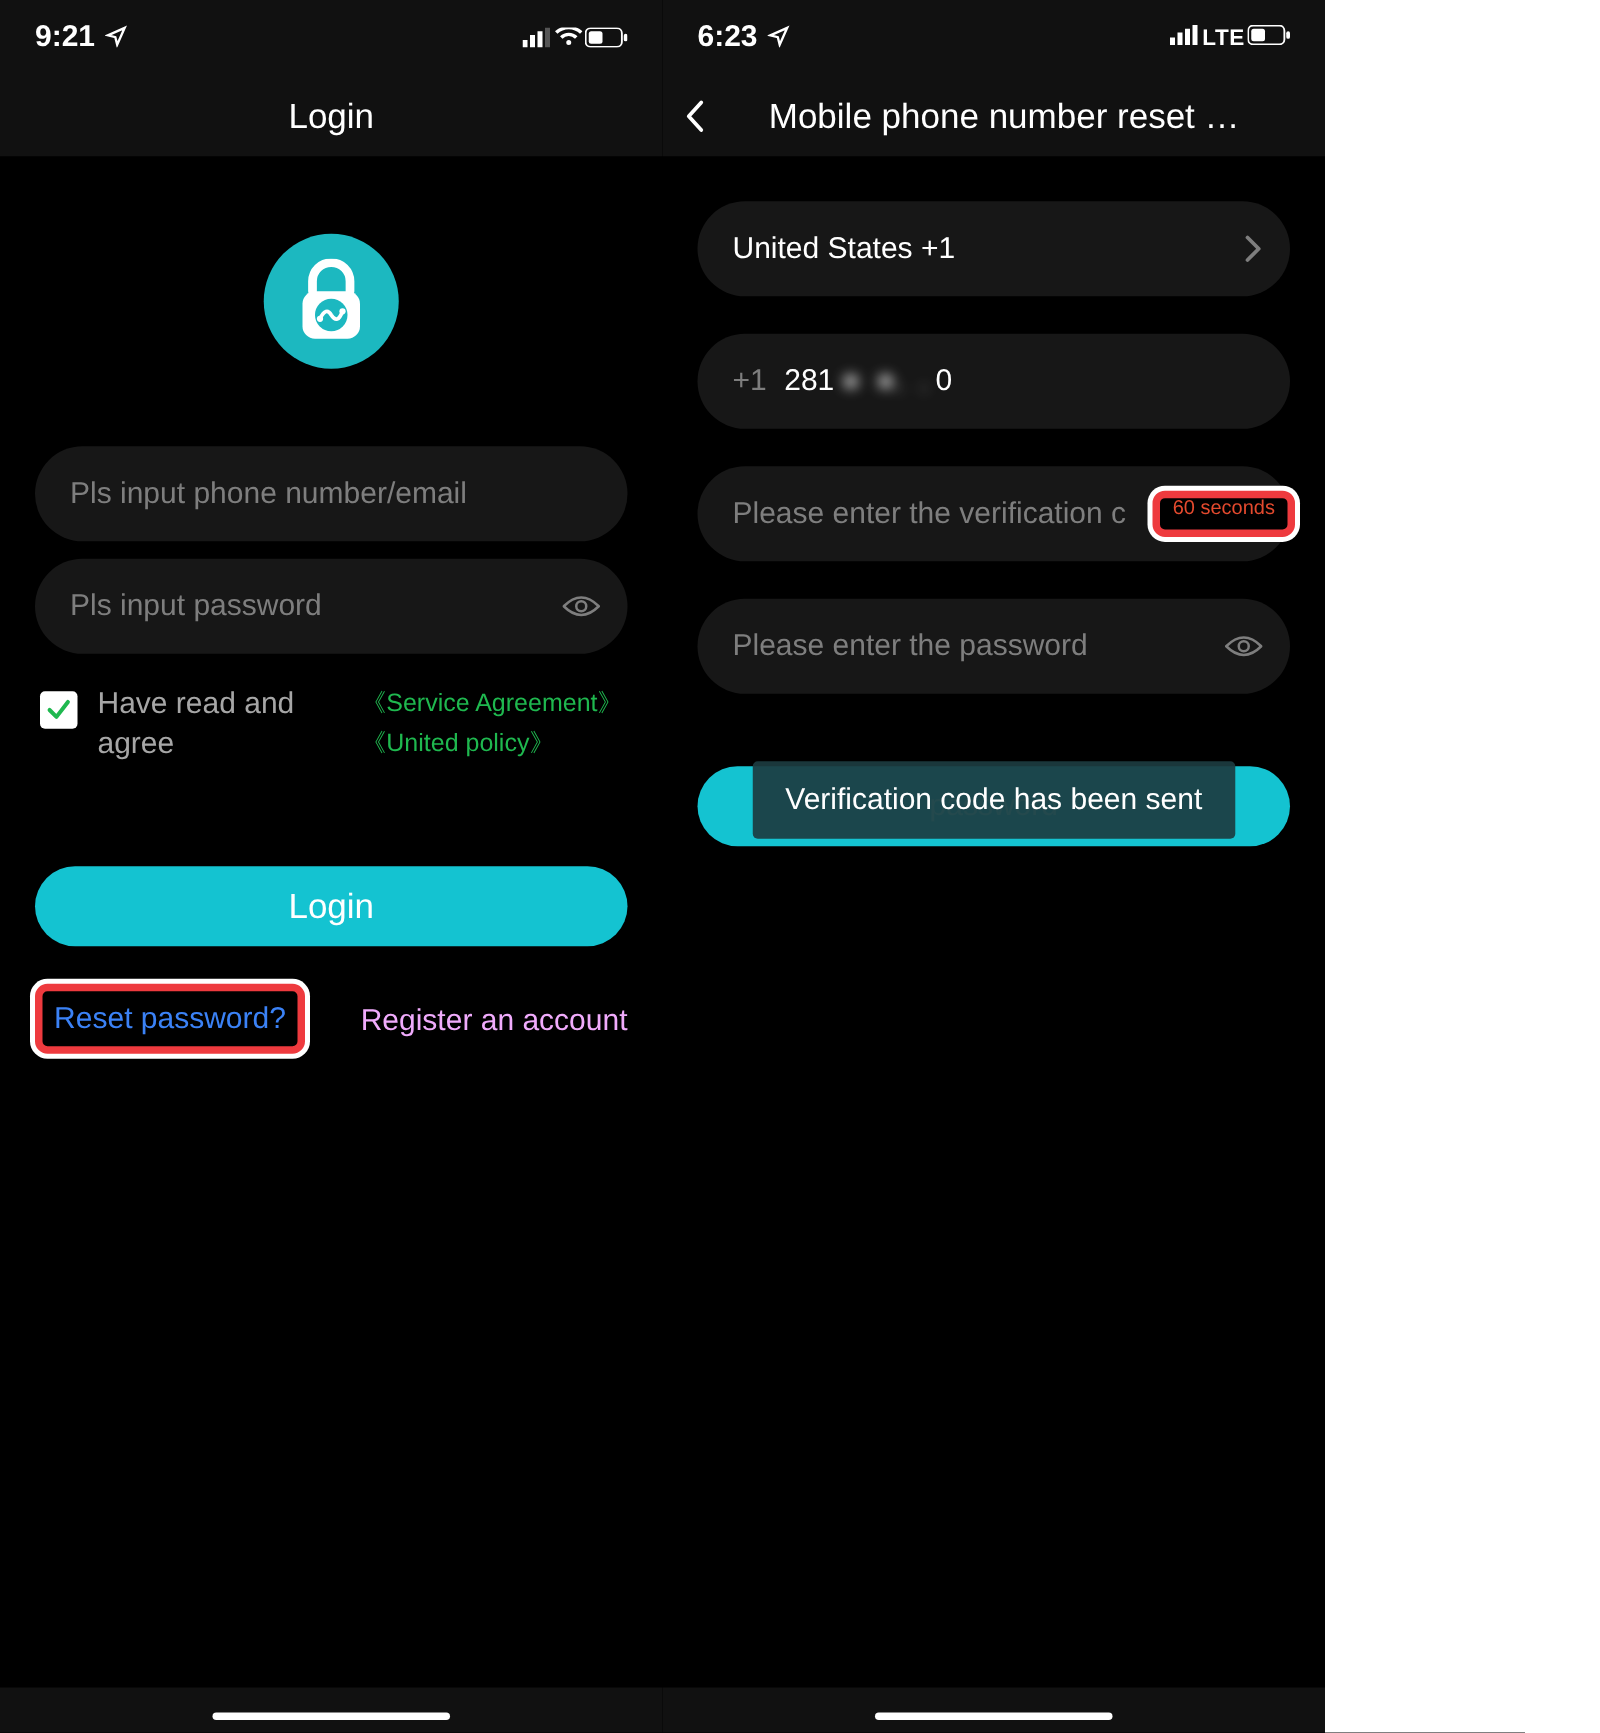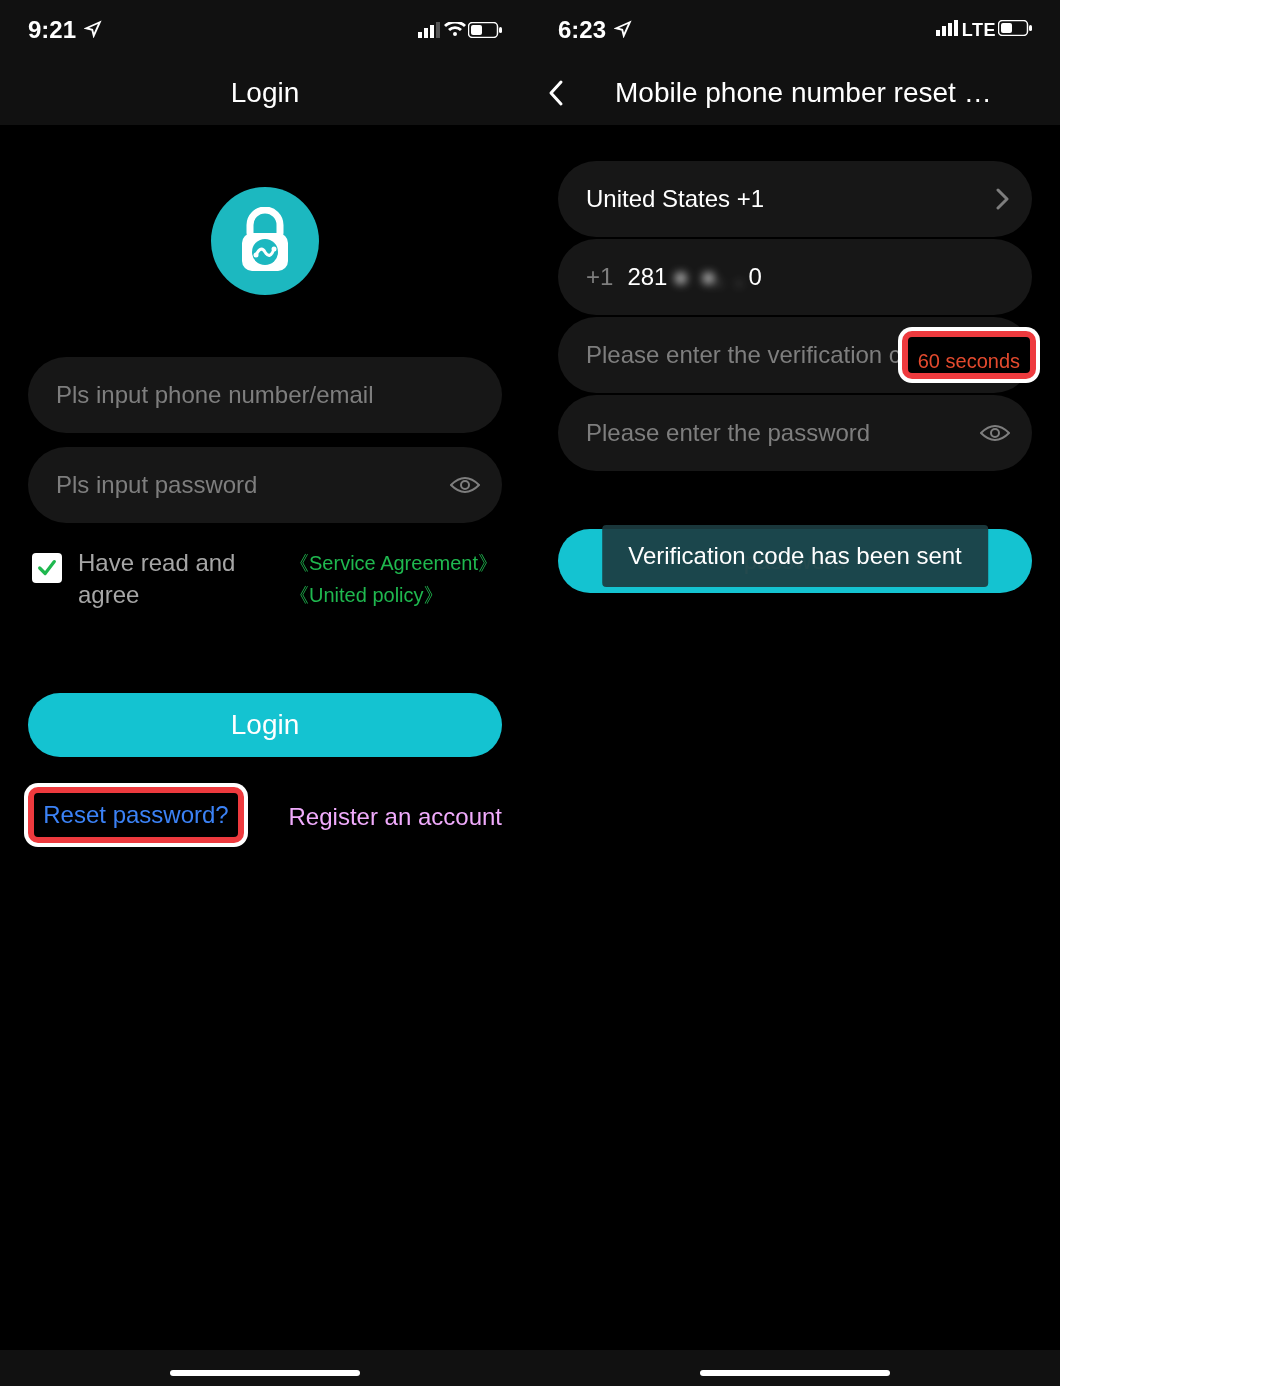--- a/index.html
+++ b/index.html
@@ -49,25 +49,25 @@
 .big-btn{width:100%;height:64px;border-radius:32px;background:#14c3d1;color:#fff;font-size:28px;display:flex;align-items:center;justify-content:center;margin-top:82px}
 
 
 .foot{display:flex;justify-content:space-between;margin-top:30px}
 .foot a{color:#f0abfc;font-size:24px;text-decoration:none}
 
 
 .hl{position:absolute;border:6px solid #ee3a3e;border-radius:10px;background:#000;box-shadow:0 0 0 4px #fff;pointer-events:none}
 .hl-reset{left:18px;width:216px;height:56px;display:flex;align-items:center;justify-content:center}
 .hl-reset a{color:#3b82f6;font-size:24px;text-decoration:none;pointer-events:auto}
-.hl-seconds{right:-4px;top:50%;transform:translateY(-50%);height:48px;padding:0 10px;display:flex;align-items:flex-end;color:#e44a2e;font-size:20px;white-space:nowrap;pointer-events:none}
+.hl-seconds{right:-4px;top:50%;transform:translateY(-50%);height:37px;padding:0 10px;display:flex;align-items:flex-start;color:#e44a2e;font-size:16px;white-space:nowrap;pointer-events:none}
 
 
 .right .content{padding-top:36px}
-.right .pill{margin-bottom:2px}
+.right .pill{margin-bottom:30px}
 .right .big-btn{margin-top:58px;position:relative}
 .toast{position:absolute;left:50%;transform:translateX(-50%);top:-4px;height:62px;padding:0 26px;background:rgba(28,60,64,.92);color:#fff;font-size:24px;display:flex;align-items:center;border-radius:4px;white-space:nowrap}
 .right .btn-under{color:rgba(255,255,255,.45);font-size:24px;position:absolute}
 
 
 .home-ind{position:absolute;bottom:10px;left:50%;transform:translateX(-50%);width:190px;height:6px;border-radius:3px;background:#fff}
 
 
 .bottom-strip{position:absolute;left:0;bottom:0;width:100%;height:36px;background:#111}
 

